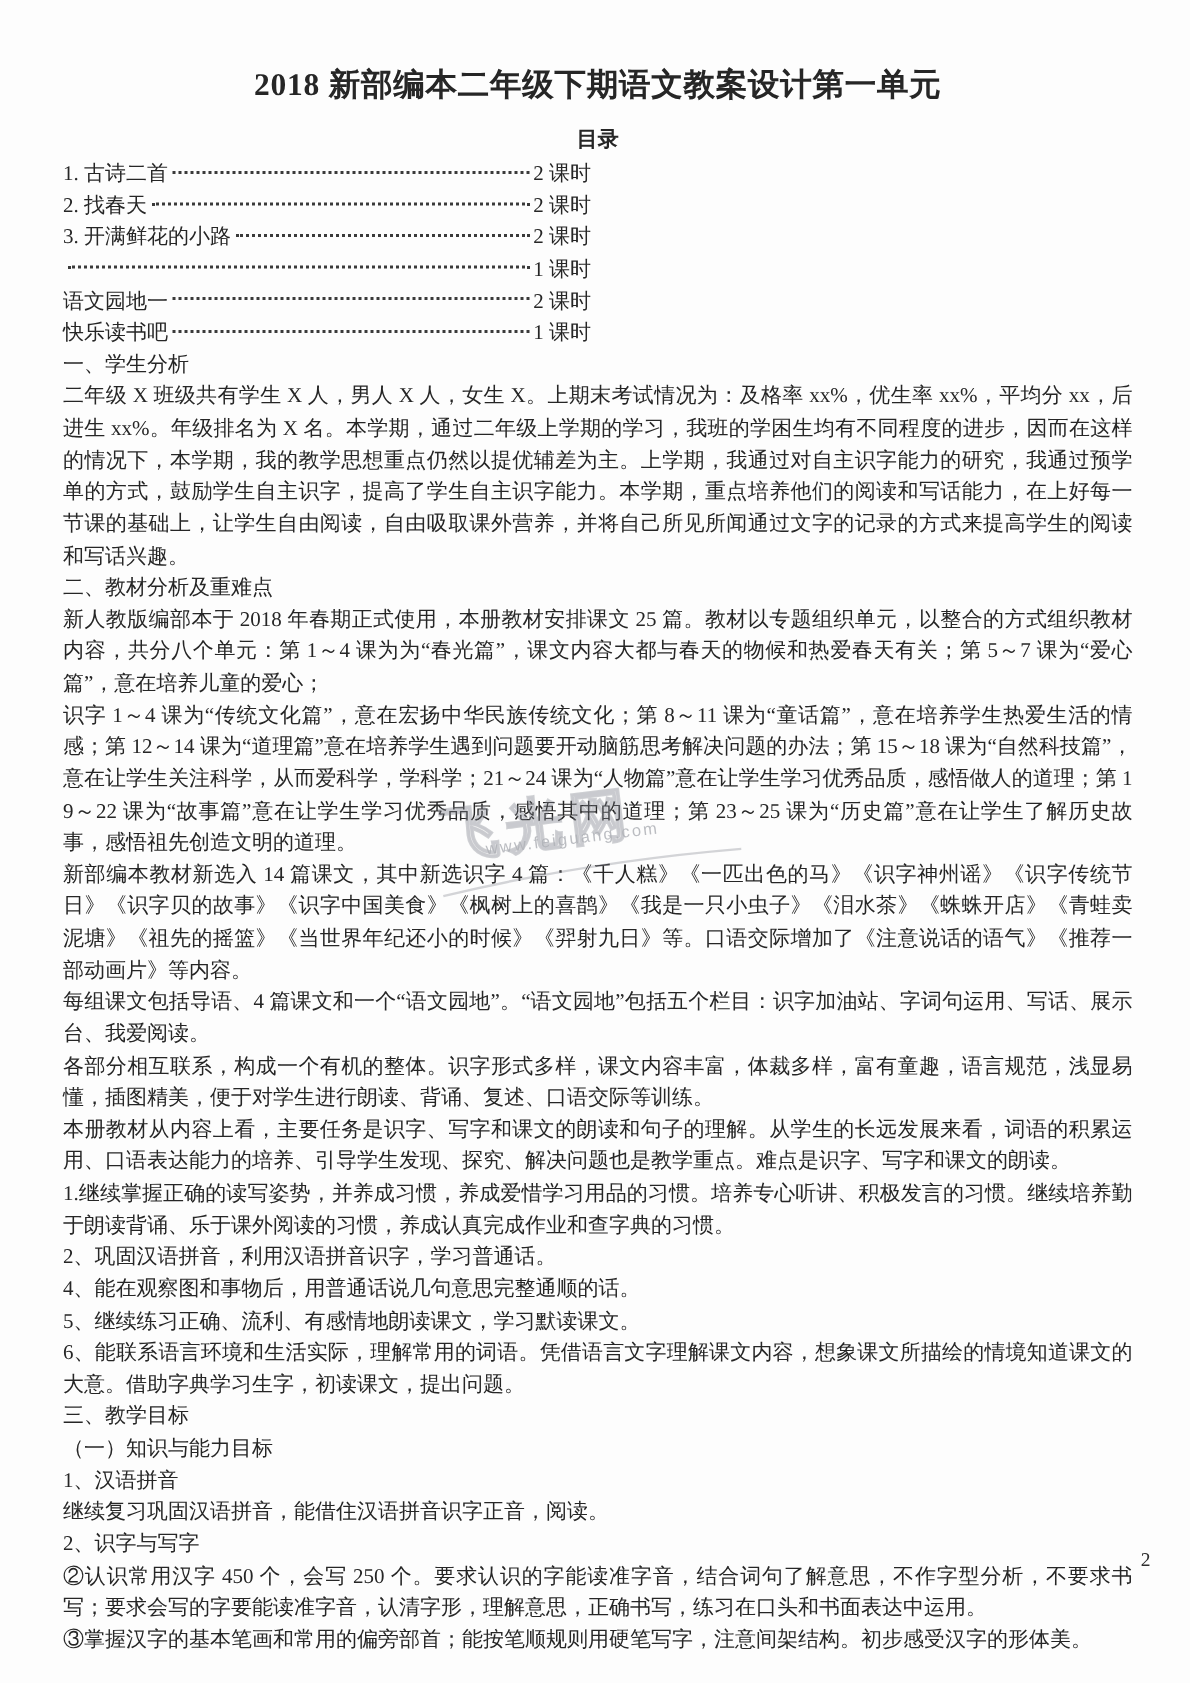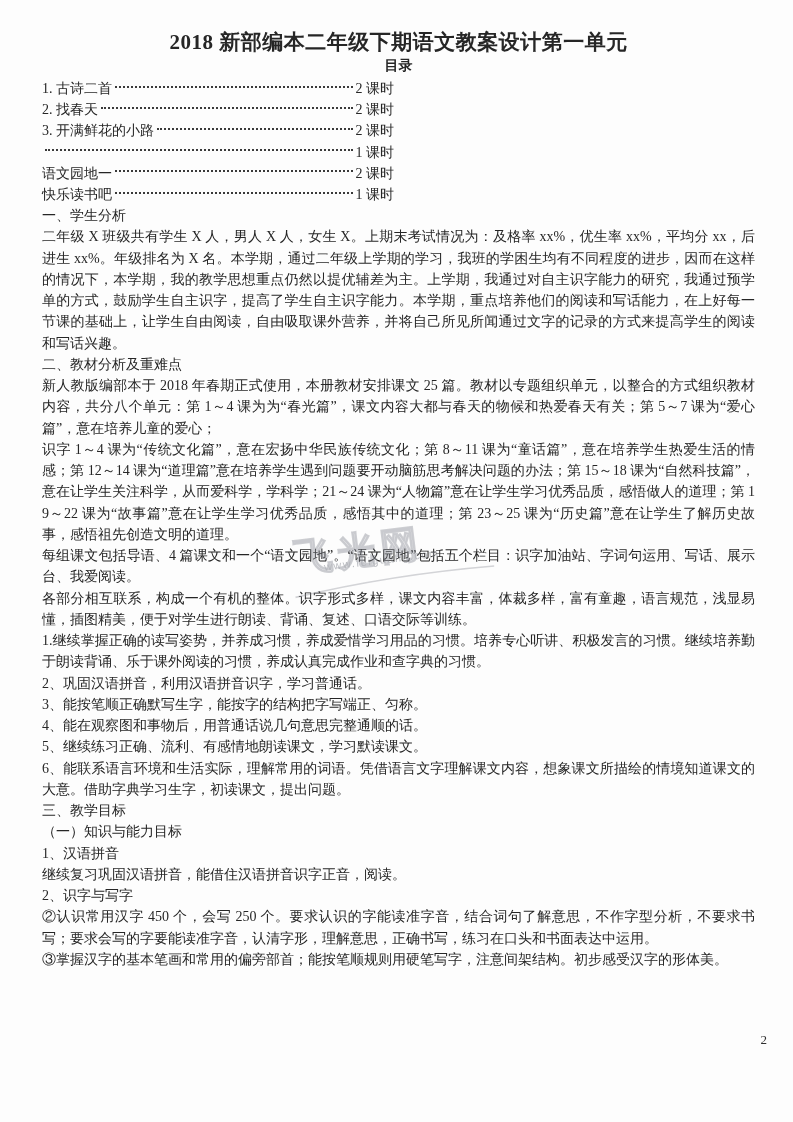--- a/index.html
+++ b/index.html
@@ -17,21 +17,21 @@
     width:793px;height:1122px;
     padding:28px 38px 0 42px;
     box-sizing:border-box;
   }
   .title{
     text-align:center;
     font-weight:bold;
     font-size:21px;
     line-height:28px;
     letter-spacing:.5px;
-    margin:0;
+    margin:14px;
   }
   .toc-heading{
     text-align:center;
     font-weight:bold;
     font-size:14px;
     line-height:20px;
     margin:0;
   }
   .toc{
     width:352px;
@@ -145,25 +145,26 @@
       <span class="toc-duration">1 课时</span>
     </div>
     </div>
 
   <div class="body-text">
       <p class="para">一、学生分析</p>
       <p class="para">二年级 X 班级共有学生 X 人，男人 X 人，女生 X。上期末考试情况为：及格率 xx%，优生率 xx%，平均分 xx，后进生 xx%。年级排名为 X 名。本学期，通过二年级上学期的学习，我班的学困生均有不同程度的进步，因而在这样的情况下，本学期，我的教学思想重点仍然以提优辅差为主。上学期，我通过对自主识字能力的研究，我通过预学单的方式，鼓励学生自主识字，提高了学生自主识字能力。本学期，重点培养他们的阅读和写话能力，在上好每一节课的基础上，让学生自由阅读，自由吸取课外营养，并将自己所见所闻通过文字的记录的方式来提高学生的阅读和写话兴趣。</p>
       <p class="para">二、教材分析及重难点</p>
       <p class="para">新人教版编部本于 2018 年春期正式使用，本册教材安排课文 25 篇。教材以专题组织单元，以整合的方式组织教材内容，共分八个单元：第 1～4 课为为“春光篇”，课文内容大都与春天的物候和热爱春天有关；第 5～7 课为“爱心篇”，意在培养儿童的爱心；</p>
       <p class="para">识字 1～4 课为“传统文化篇”，意在宏扬中华民族传统文化；第 8～11 课为“童话篇”，意在培养学生热爱生活的情感；第 12～14 课为“道理篇”意在培养学生遇到问题要开动脑筋思考解决问题的办法；第 15～18 课为“自然科技篇”，意在让学生关注科学，从而爱科学，学科学；21～24 课为“人物篇”意在让学生学习优秀品质，感悟做人的道理；第 19～22 课为“故事篇”意在让学生学习优秀品质，感悟其中的道理；第 23～25 课为“历史篇”意在让学生了解历史故事，感悟祖先创造文明的道理。</p>
+      <p class="para">新部编本教材新选入 14 篇课文，其中新选识字 4 篇：《千人糕》《一匹出色的马》《识字神州谣》《识字传统节日》《识字贝的故事》《识字中国美食》《枫树上的喜鹊》《我是一只小虫子》《泪水茶》《蛛蛛开店》《青蛙卖泥塘》《祖先的摇篮》《当世界年纪还小的时候》《羿射九日》等。口语交际增加了《注意说话的语气》《推荐一部动画片》等内容。</p>
       <p class="para">每组课文包括导语、4 篇课文和一个“语文园地”。“语文园地”包括五个栏目：识字加油站、字词句运用、写话、展示台、我爱阅读。</p>
       <p class="para">各部分相互联系，构成一个有机的整体。识字形式多样，课文内容丰富，体裁多样，富有童趣，语言规范，浅显易懂，插图精美，便于对学生进行朗读、背诵、复述、口语交际等训练。</p>
+      <p class="para">本册教材从内容上看，主要任务是识字、写字和课文的朗读和句子的理解。从学生的长远发展来看，词语的积累运用、口语表达能力的培养、引导学生发现、探究、解决问题也是教学重点。难点是识字、写字和课文的朗读。</p>
       <p class="para">1.继续掌握正确的读写姿势，并养成习惯，养成爱惜学习用品的习惯。培养专心听讲、积极发言的习惯。继续培养勤于朗读背诵、乐于课外阅读的习惯，养成认真完成作业和查字典的习惯。</p>
       <p class="para">2、巩固汉语拼音，利用汉语拼音识字，学习普通话。</p>
-      <p class="para">3、能按笔顺正确默写生字，能按字的结构把字写端正、匀称。</p>
       <p class="para">4、能在观察图和事物后，用普通话说几句意思完整通顺的话。</p>
       <p class="para">5、继续练习正确、流利、有感情地朗读课文，学习默读课文。</p>
       <p class="para">6、能联系语言环境和生活实际，理解常用的词语。凭借语言文字理解课文内容，想象课文所描绘的情境知道课文的大意。借助字典学习生字，初读课文，提出问题。</p>
       <p class="para">三、教学目标</p>
       <p class="para">（一）知识与能力目标</p>
       <p class="para">1、汉语拼音</p>
       <p class="para">继续复习巩固汉语拼音，能借住汉语拼音识字正音，阅读。</p>
       <p class="para">2、识字与写字</p>
       <p class="para">②认识常用汉字 450 个，会写 250 个。要求认识的字能读准字音，结合词句了解意思，不作字型分析，不要求书写；要求会写的字要能读准字音，认清字形，理解意思，正确书写，练习在口头和书面表达中运用。</p>
       <p class="para">③掌握汉字的基本笔画和常用的偏旁部首；能按笔顺规则用硬笔写字，注意间架结构。初步感受汉字的形体美。</p>

